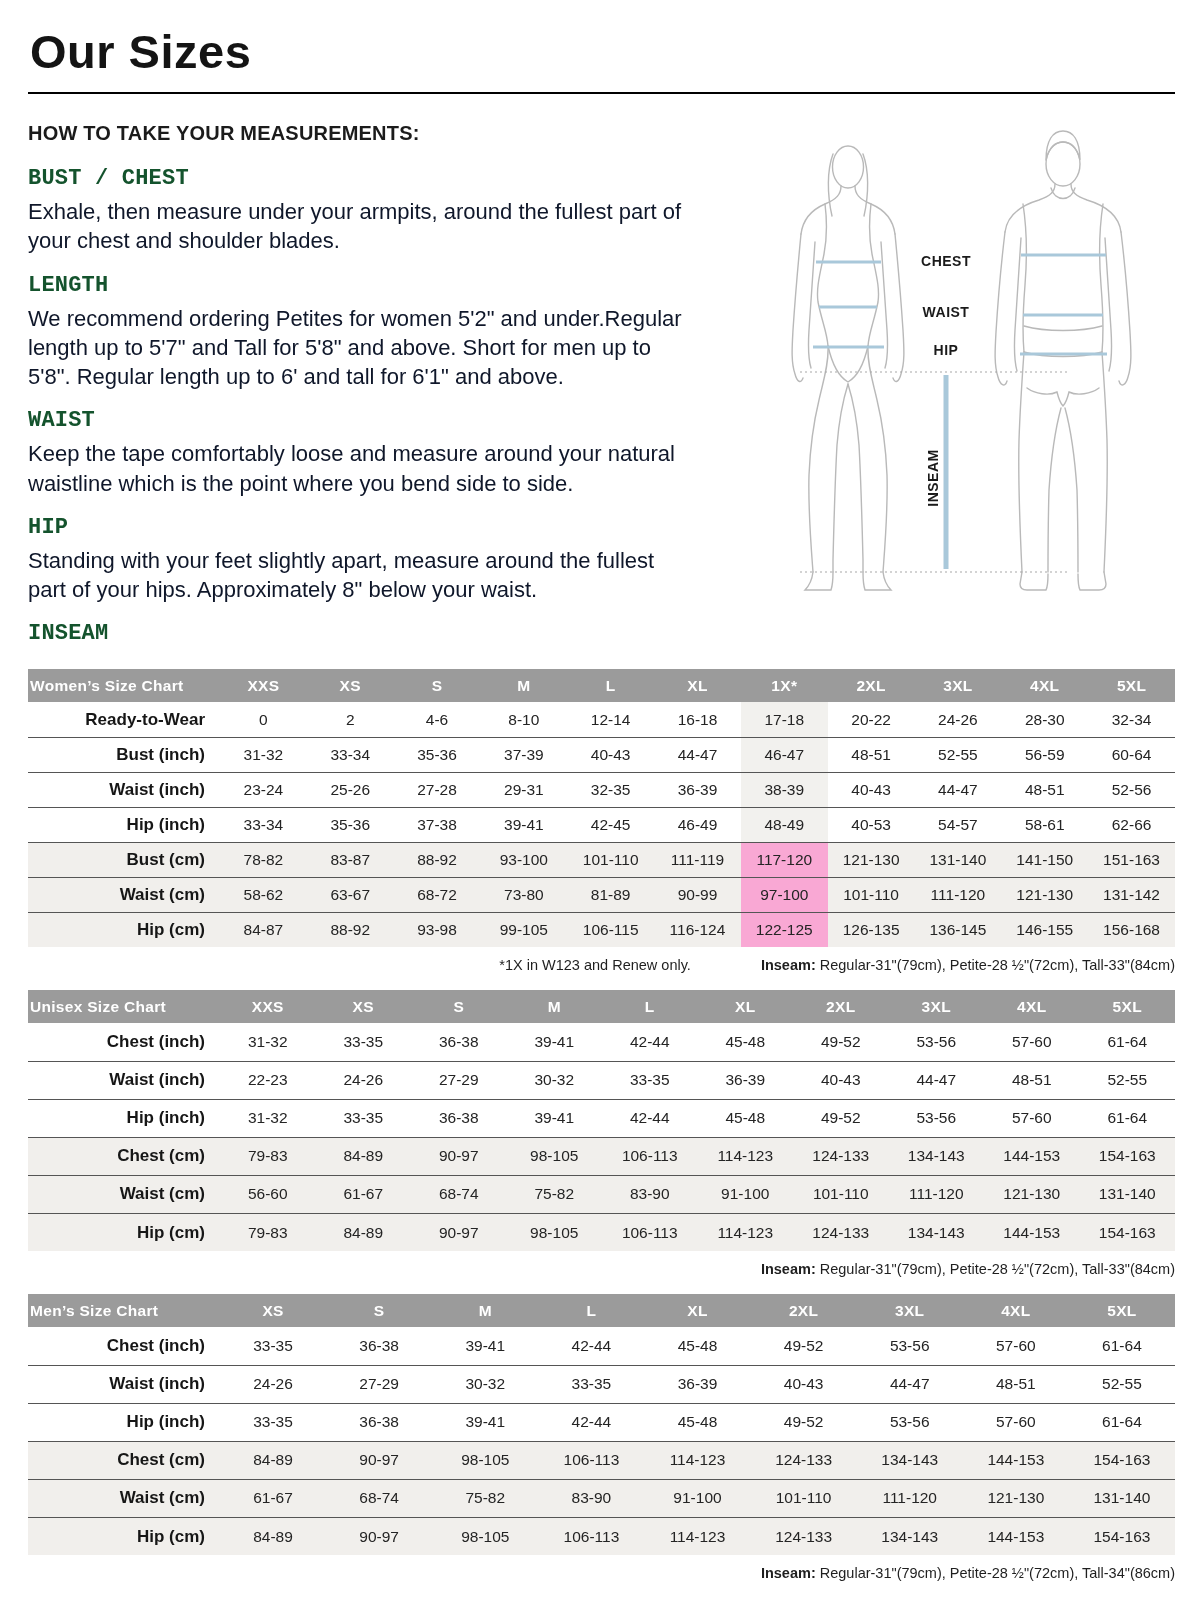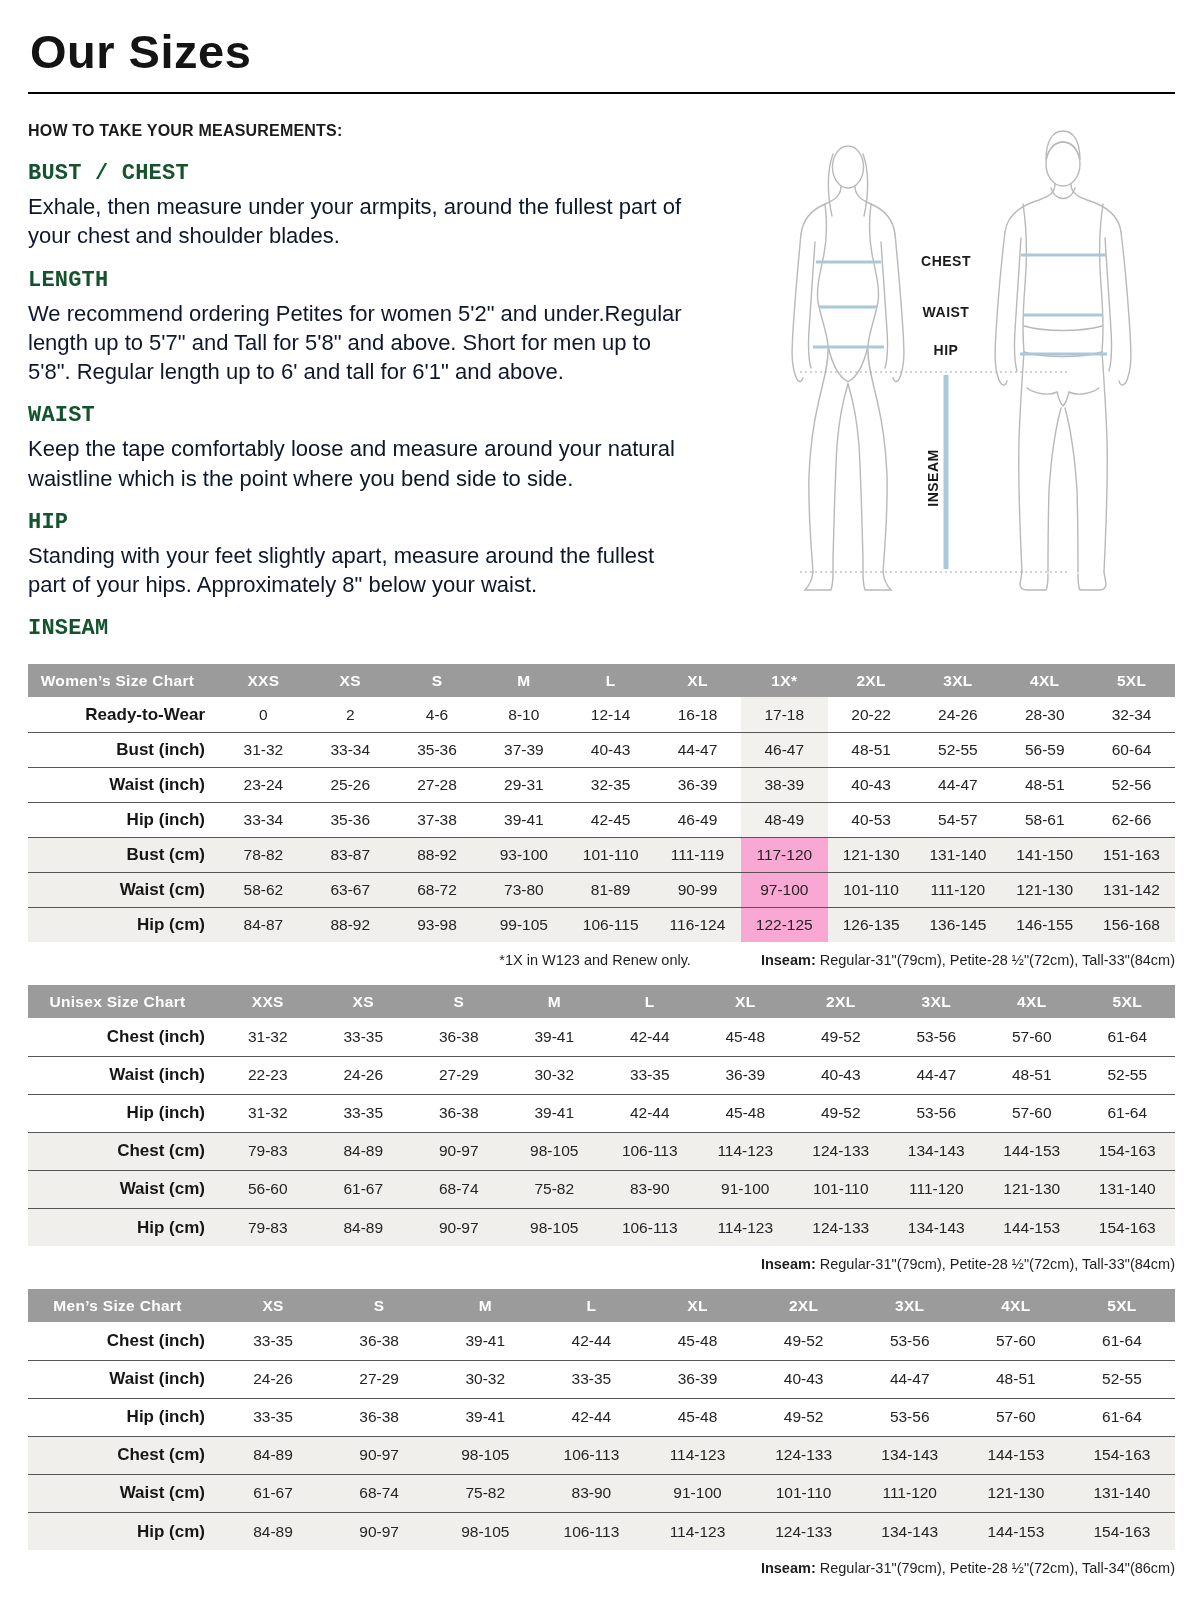--- a/index.html
+++ b/index.html
@@ -11,39 +11,39 @@
   .page { padding:24px 25px 10px 28px; }
 
   .title {
     font-size:47px; font-weight:700; color:#141414;
     margin:0 0 13px 2px; letter-spacing:0.5px;
   }
   .title-rule { height:0; border:none; border-top:2.5px solid #000; margin:0 0 26px 0; width:1147px; }
 
   .content-row { display:flex; width:1147px; margin-bottom:4px; }
   .instructions { width:715px; flex:none; padding-right:40px; }
-  .how-to { font-size:16px; font-weight:700; color:#1b1b1b; margin:2px 0 21px; letter-spacing:0.2px; }
+  .how-to { font-size:20px; font-weight:700; color:#1b1b1b; margin:2px 0 21px; letter-spacing:0.2px; }
   .m-section { margin-bottom:17px; }
   .m-heading { font-size:22px; font-weight:700; color:#14532d; margin:0 0 6px; letter-spacing:0.2px;font-family:Liberation Mono, monospace; }
   .m-body { font-size:22px; line-height:1.33; color:#0f172a; margin:0; max-width:662px; }
 
   .diagram { width:420px; height:478px; flex:none; margin-left:auto; }
   .diagram svg { display:block; }
   .fig { fill:none; stroke:#b9b9b9; stroke-width:1.4; stroke-linecap:round; }
   .measure { stroke:#a9c8da; stroke-width:3; }
   .inseam-bar { stroke:#a9c8da; stroke-width:5; }
   .dotted { stroke:#a8a8a8; stroke-width:1.2; stroke-dasharray:2,3; }
   .dlabel { font-family:"Liberation Sans", sans-serif; font-size:14px; font-weight:700; fill:#1a1a1a; letter-spacing:0.5px; }
 
   table { border-collapse:collapse; width:1147px; table-layout:fixed; margin-top:6px; }
   thead th {
     background:#9b9b9b; color:#ffffff; font-size:15.5px; font-weight:700;
     height:33px; text-align:center; letter-spacing:0.3px; padding:0 2px;
   }
-  th.corner { text-align:center; padding-right:15px; width:192px;margin-top:32px; }
+  th.corner { text-align:left; padding-right:15px; width:192px;margin-top:32px; }
   tbody td { text-align:center; font-size:15.5px; color:#242424; padding:2px 3px; }
   tbody tr + tr td { border-top:1px solid #555555; }
   td.rowlabel { text-align:right; padding-right:15px; font-weight:700; font-size:17px; color:#161616; }
   tr.shaded td { background:#f1efec; }
   td.hl { background:#f2f1ee; }
   tr.shaded td.hl { background:#f9a8d4; }
   .t-women tbody td { height:35px; }
   .t-std tbody td { height:38px; }
 
   .footnote {

